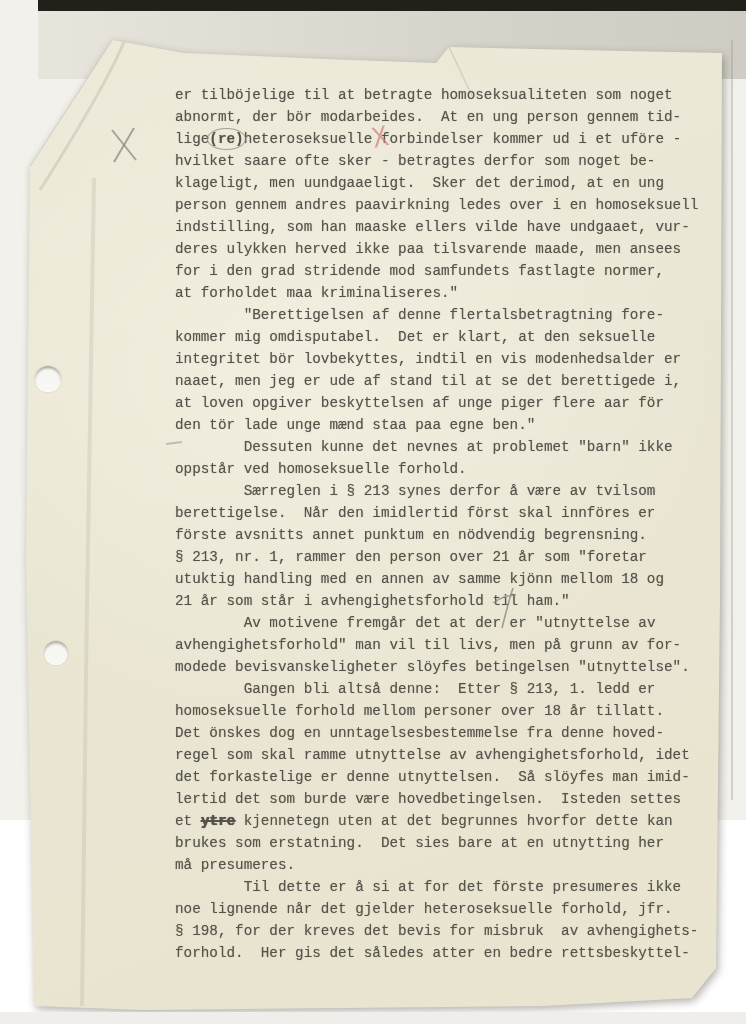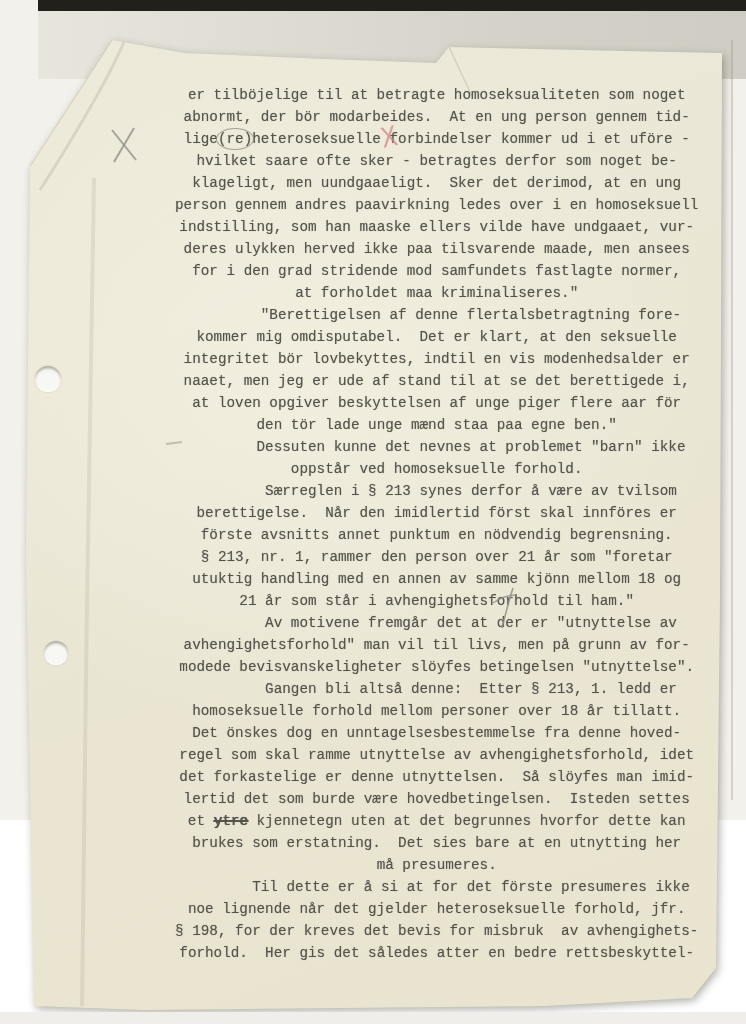--- a/index.html
+++ b/index.html
@@ -1,21 +1,21 @@
 <!DOCTYPE html>
 <html style="--bg: #f2f1ec; --paper: #ebe7d5; --ink: #55534b; --pencil: #8f8e86; --redmark: #d08386;"><head>
 <meta charset="utf-8">
 <style>
   :root{
     --bg:#f2f1ec; --paper:#ebe7d5; --ink:#55534b; --pencil:#8f8e86; --redmark:#d08386;
   }
   *{margin:0;padding:0;box-sizing:border-box;}
   body{width:746px;height:1024px;overflow:hidden;}
   .scene{position:relative;width:746px;height:820px;background:var(--bg);
-         font-family:"Liberation Mono","DejaVu Sans Mono",monospace;text-align:center;}
+         font-family:"Liberation Mono","DejaVu Sans Mono",monospace;}
   .top-strip{position:absolute;left:38px;top:0;right:0;height:11px;background:#22201b;}
   .behind-sheet{position:absolute;left:38px;top:11px;right:0;height:68px;
                 background:linear-gradient(90deg,#e7e5dc, #d4d2c8 70%, #cfcdc3);}
   .edge-line{position:absolute;top:40px;bottom:20px;left:731px;width:2px;background:rgba(150,148,140,.35);}
   .paper-wrap{position:absolute;left:24px;top:38px;width:700px;height:974px;
               filter:drop-shadow(2px 3px 4px rgba(80,78,66,.45));}
   .paper{position:relative;width:700px;height:974px;
     background:
       radial-gradient(ellipse 600px 500px at 40% 35%, rgba(248,245,232,.55), rgba(248,245,232,0) 70%),
       linear-gradient(160deg,#eeeada 0%, #eae6d4 45%, #e9e4cf 100%);
@@ -23,23 +23,23 @@
                       696px 560px,692px 930px,668px 960px,520px 968px,120px 972px,10px 968px,
                       2px 520px,6px 128px);
   }
   .crease-svg{position:absolute;left:0;top:0;}
   .text-body{position:absolute;left:151px;top:46px;font-size:14.3px;line-height:22px;
              color:var(--ink);white-space:pre;text-shadow:0 0 1px rgba(85,82,72,.45);}
   .line{height:22px;}
   .page-number{position:absolute;left:319px;top:8px;font-size:14.3px;color:var(--ink);
                text-shadow:0 0 1px rgba(85,82,72,.45);white-space:pre;}
   .u{text-underline-offset:3px;text-decoration-thickness:1.2px;}
-  .overtyped{font-weight:normal;text-decoration:line-through;text-decoration-thickness:2.2px;
+  .overtyped{font-weight:bold;text-decoration:line-through;text-decoration-thickness:2.2px;
              text-shadow:.6px 0 0 currentColor,0 0 1px rgba(85,82,72,.8);}
-  .circled{position:relative;}
+  .circled{position:relative;font-weight:bold;}
   .circled::after{content:"";position:absolute;inset:-3px -2px;border:1.4px solid rgba(138,136,126,.75);
                   border-radius:50%;}
   .redx{display:inline-block;width:8.58px;font-family:"DejaVu Sans",sans-serif;font-size:24px;
         color:var(--redmark);transform:rotate(-12deg) scaleY(1.15);opacity:.72;position:relative;top:3px;
         text-shadow:none;line-height:0;}
   .hole{position:absolute;border-radius:50%;background:#f7f7f3;
         box-shadow:inset 0 3px 3px -1px rgba(95,90,72,.55), inset 0 -1px 1px rgba(255,255,255,.9),
                    0 0 0 1px rgba(120,115,95,.08);}
   .hole-1{left:11px;top:328px;width:26px;height:26px;}
   .hole-2{left:20px;top:603px;width:24px;height:24px;}

